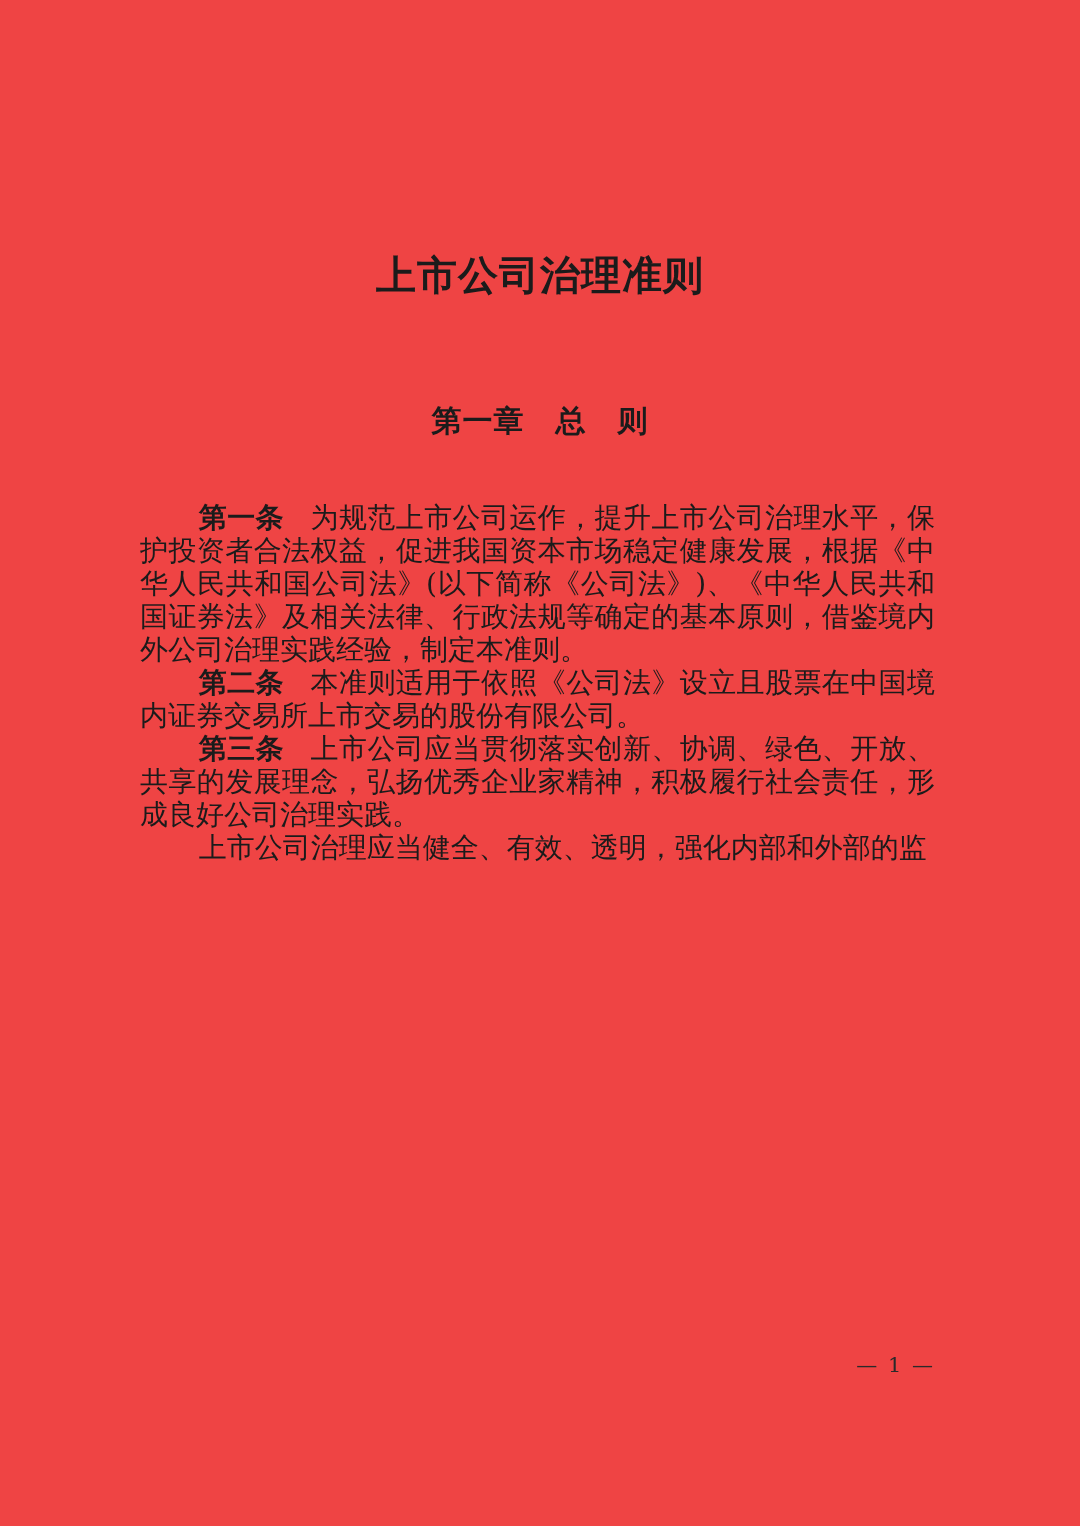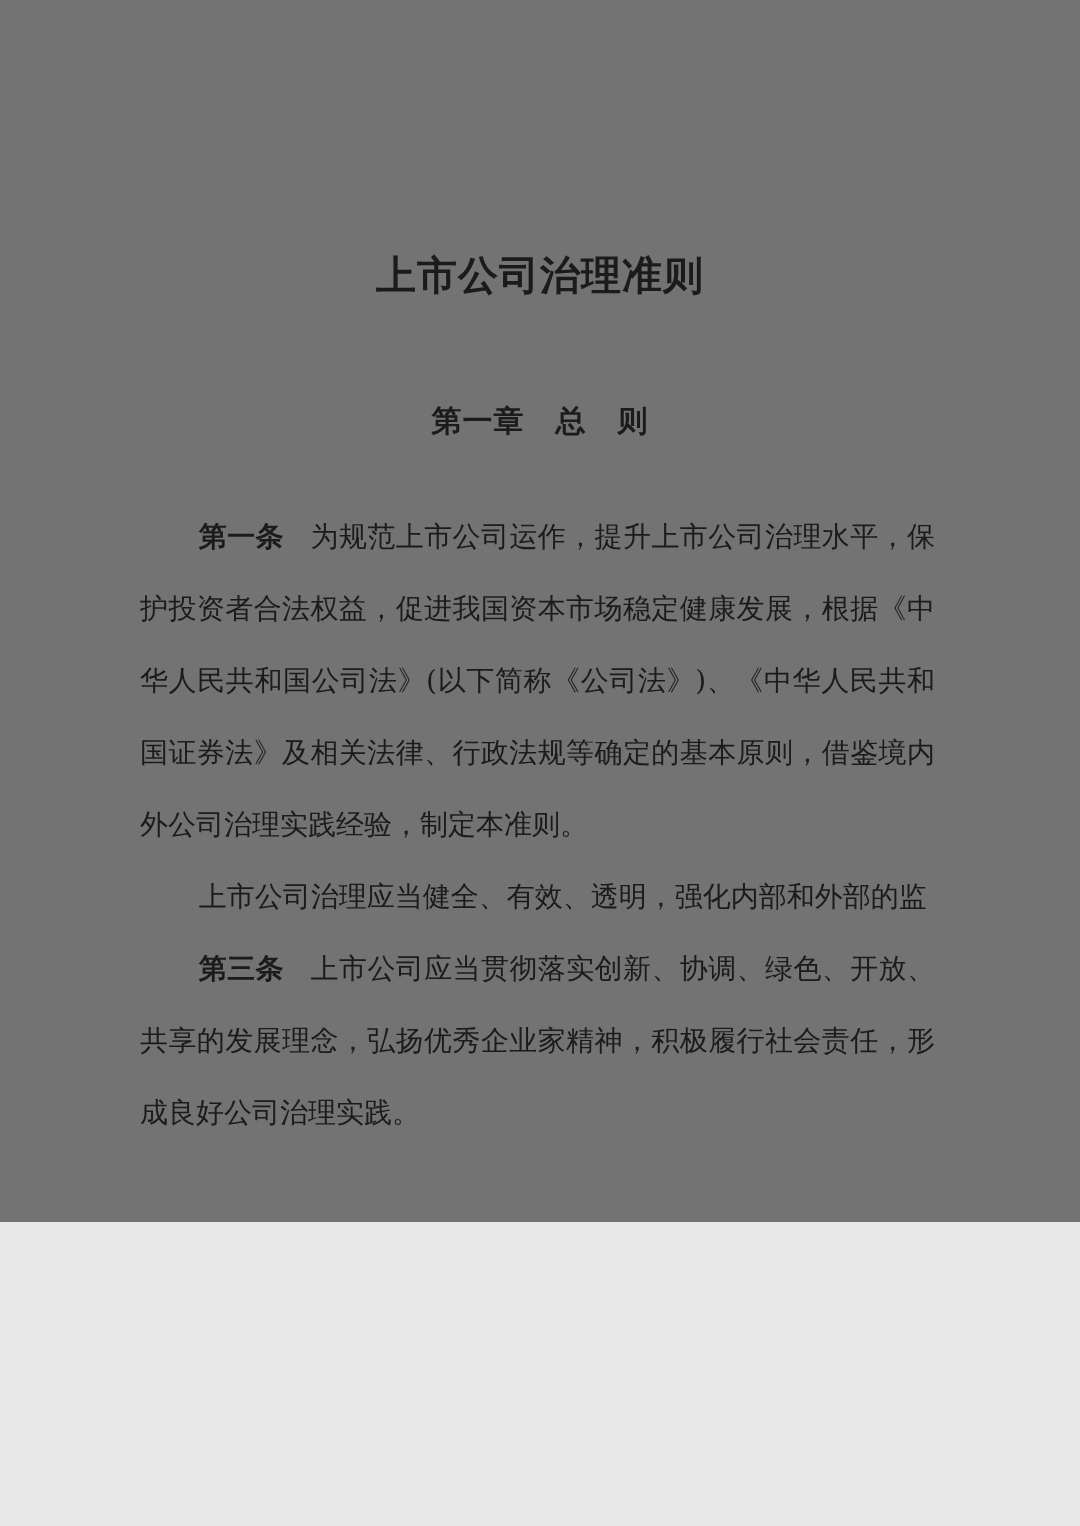--- a/index.html
+++ b/index.html
@@ -4,23 +4,23 @@
 <style>
   * { margin: 0; padding: 0; box-sizing: border-box; }
   html, body { background: #e8e8e8; }
   body {
     font-family: "DejaVu Serif", "Liberation Serif", serif;
     color: #1b1b1b;
   }
   .page {
     position: relative;
     width: 1080px;
-    height: 1222px;
+    height: 1526px;
     margin: 0 auto;
-    background: #737373;
+    background: #ef4444;
     overflow: hidden;
     padding-top: 251px;
   }
   .doc-title {
     text-align: center;
     font-size: 40px;
     line-height: 48px;
     font-weight: 700;
     letter-spacing: 1px;
   }
@@ -29,21 +29,21 @@
     text-align: center;
     font-size: 30px;
     line-height: 32px;
     font-weight: 700;
     letter-spacing: 1px;
   }
   .doc-body {
     margin: 64px 145px 0 140px;
     width: 795px;
     font-size: 28px;
-    line-height: 72px;
+    line-height: 33px;
   }
   .doc-body p {
     text-align: justify;
     text-indent: 2.1em;
   }
   .article-label {
     font-weight: 700;
   }
   .article-label:not(:empty) {
     margin-right: 0.95em;
@@ -67,27 +67,30 @@
   <h1 class="doc-title">上市公司治理准则</h1>
 
   <h2 class="chapter-heading">第一章　总　则</h2>
 
   <div class="doc-body">
 
     <p>
       <span class="article-label">第一条</span><span>为规范上市公司运作，提升上市公司治理水平，保护投资者合法权益，促进我国资本市场稳定健康发展，根据《中华人民共和国公司法》(以下简称《公司法》)、《中华人民共和国证券法》及相关法律、行政法规等确定的基本原则，借鉴境内外公司治理实践经验，制定本准则。</span>
     </p>
 
+    <p>
+      <span class="article-label">第二条</span><span>本准则适用于依照《公司法》设立且股票在中国境内证券交易所上市交易的股份有限公司。</span>
+    </p>
 
 
     <p>
-      <span>上市公司治理应当健全、有效、透明，强化内部和外部的监</span>
+      <span class="article-label">第三条</span><span>上市公司应当贯彻落实创新、协调、绿色、开放、共享的发展理念，弘扬优秀企业家精神，积极履行社会责任，形成良好公司治理实践。</span>
     </p>
 
     <p>
-      <span class="article-label">第三条</span><span>上市公司应当贯彻落实创新、协调、绿色、开放、共享的发展理念，弘扬优秀企业家精神，积极履行社会责任，形成良好公司治理实践。</span>
+      <span>上市公司治理应当健全、有效、透明，强化内部和外部的监</span>
     </p>
 
   </div>
 
   <div class="page-footer">— 1 —</div>
 
 </div>
 
 </body></html>

